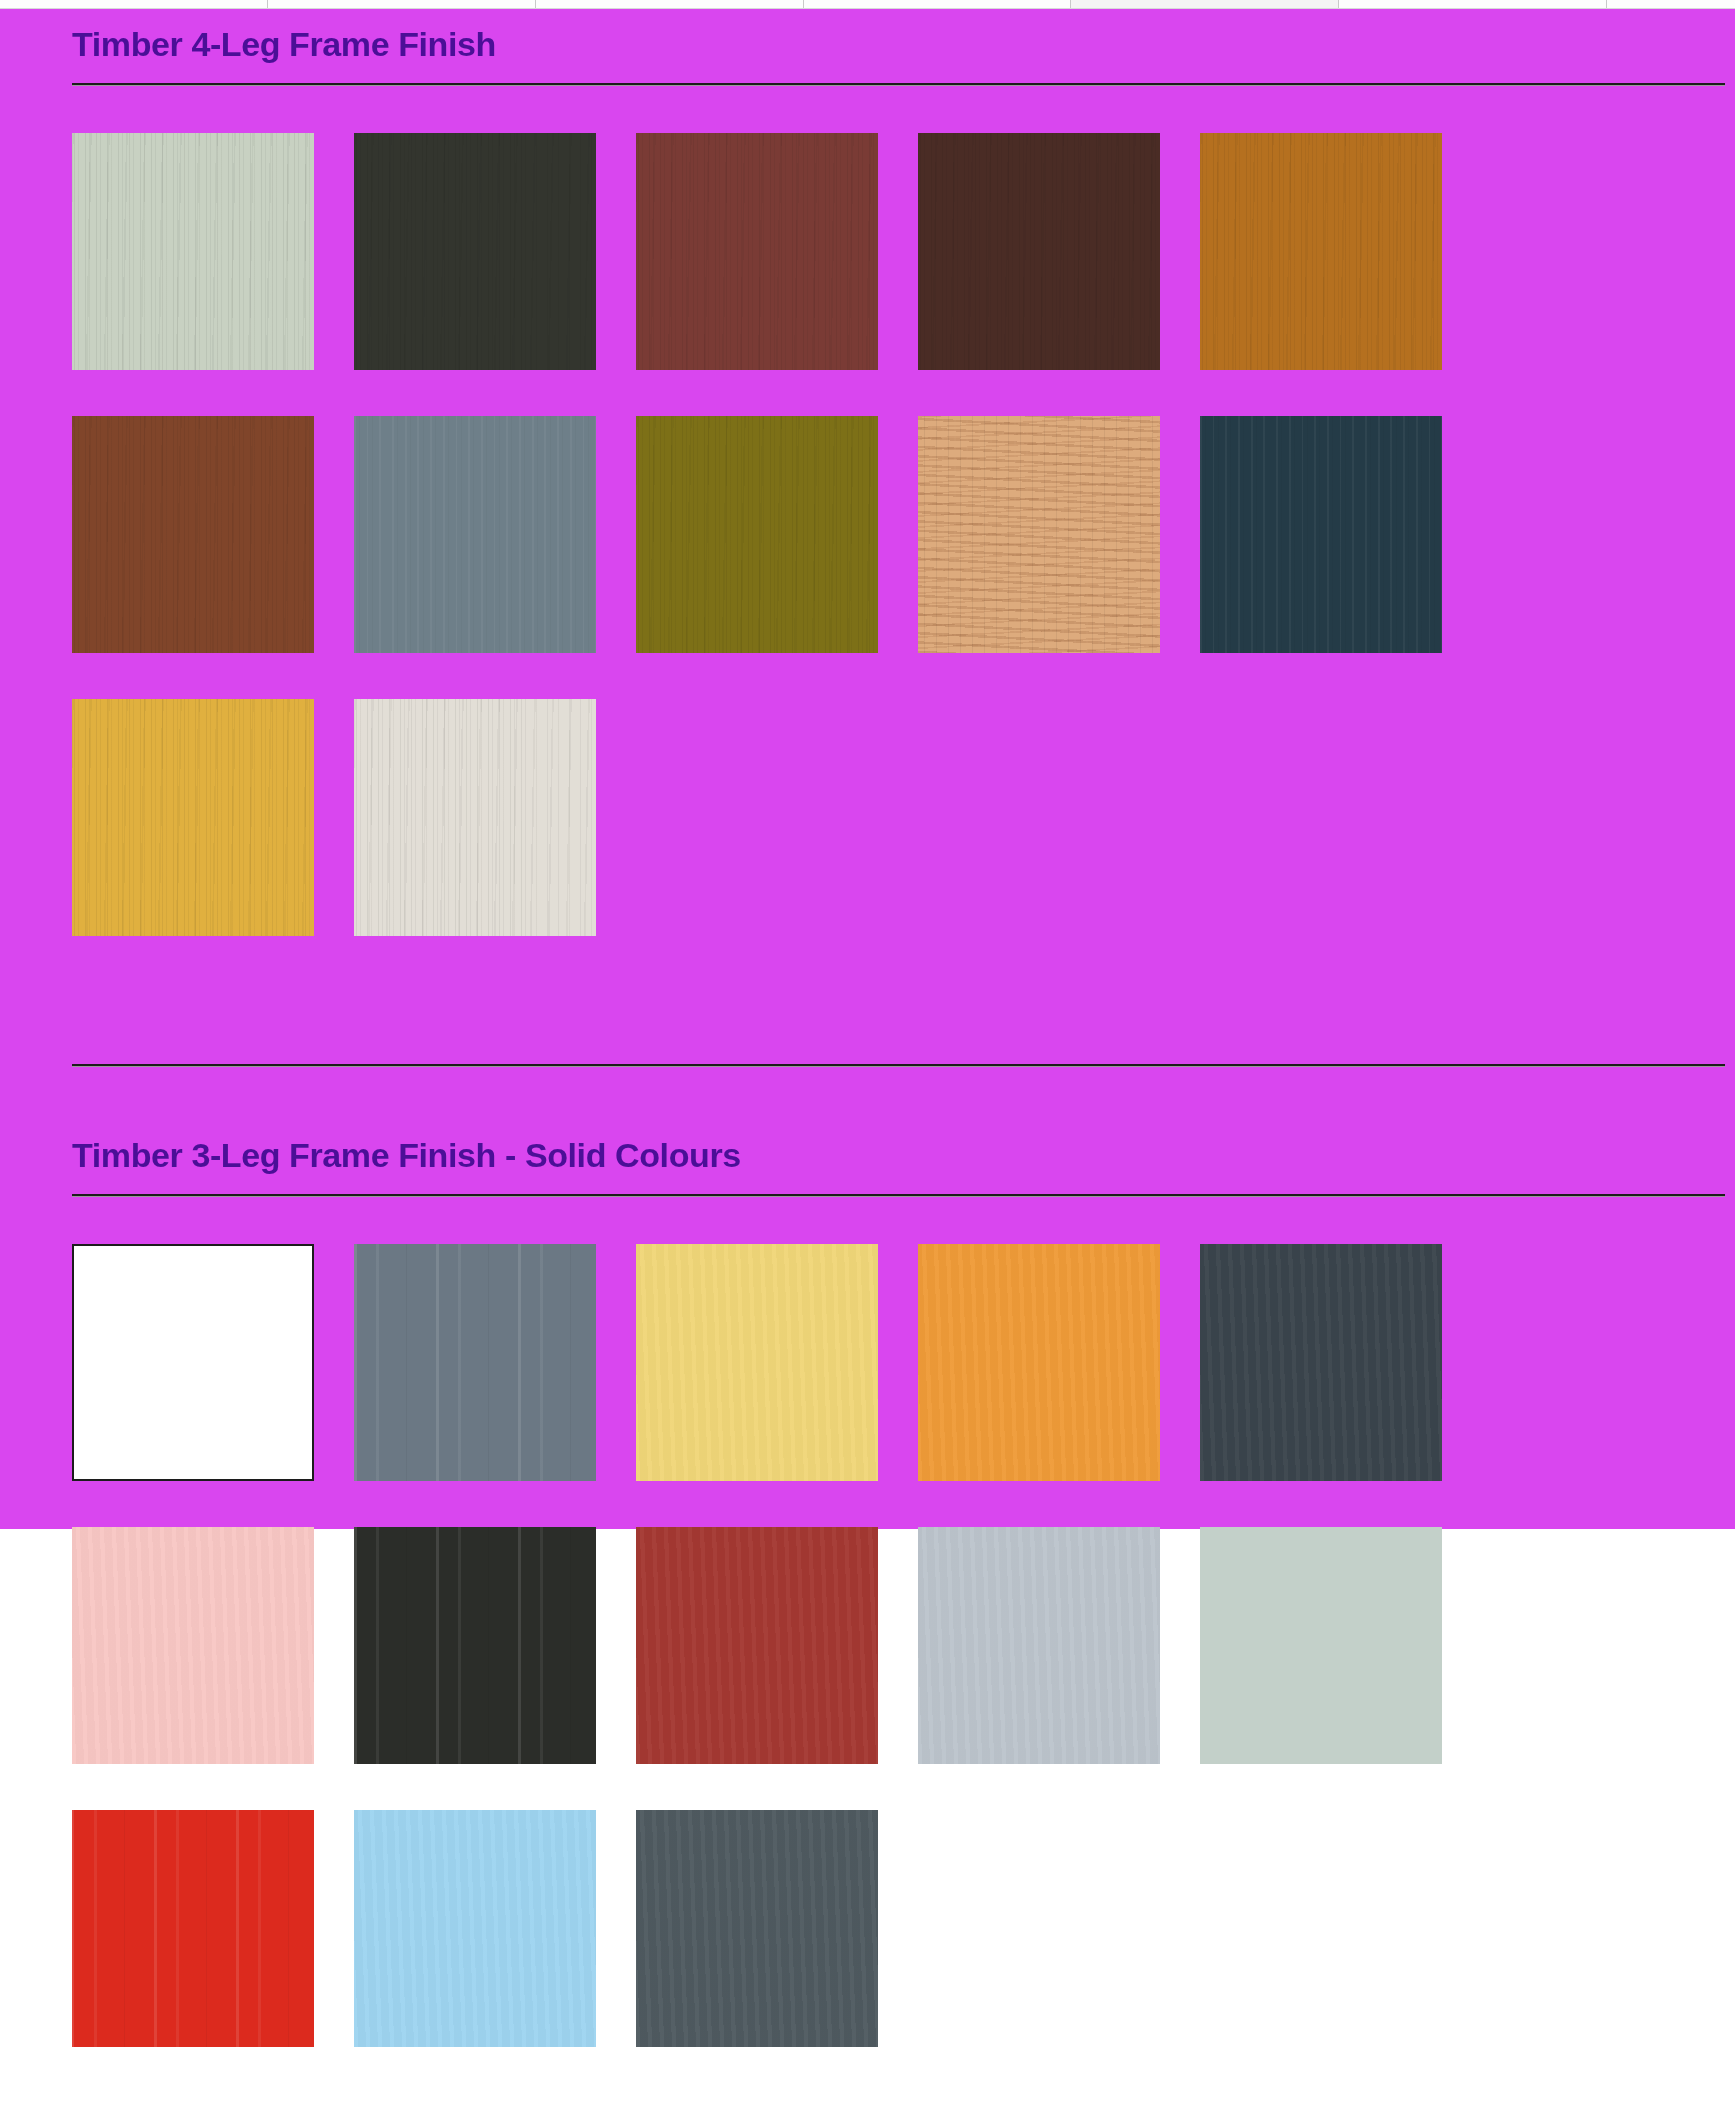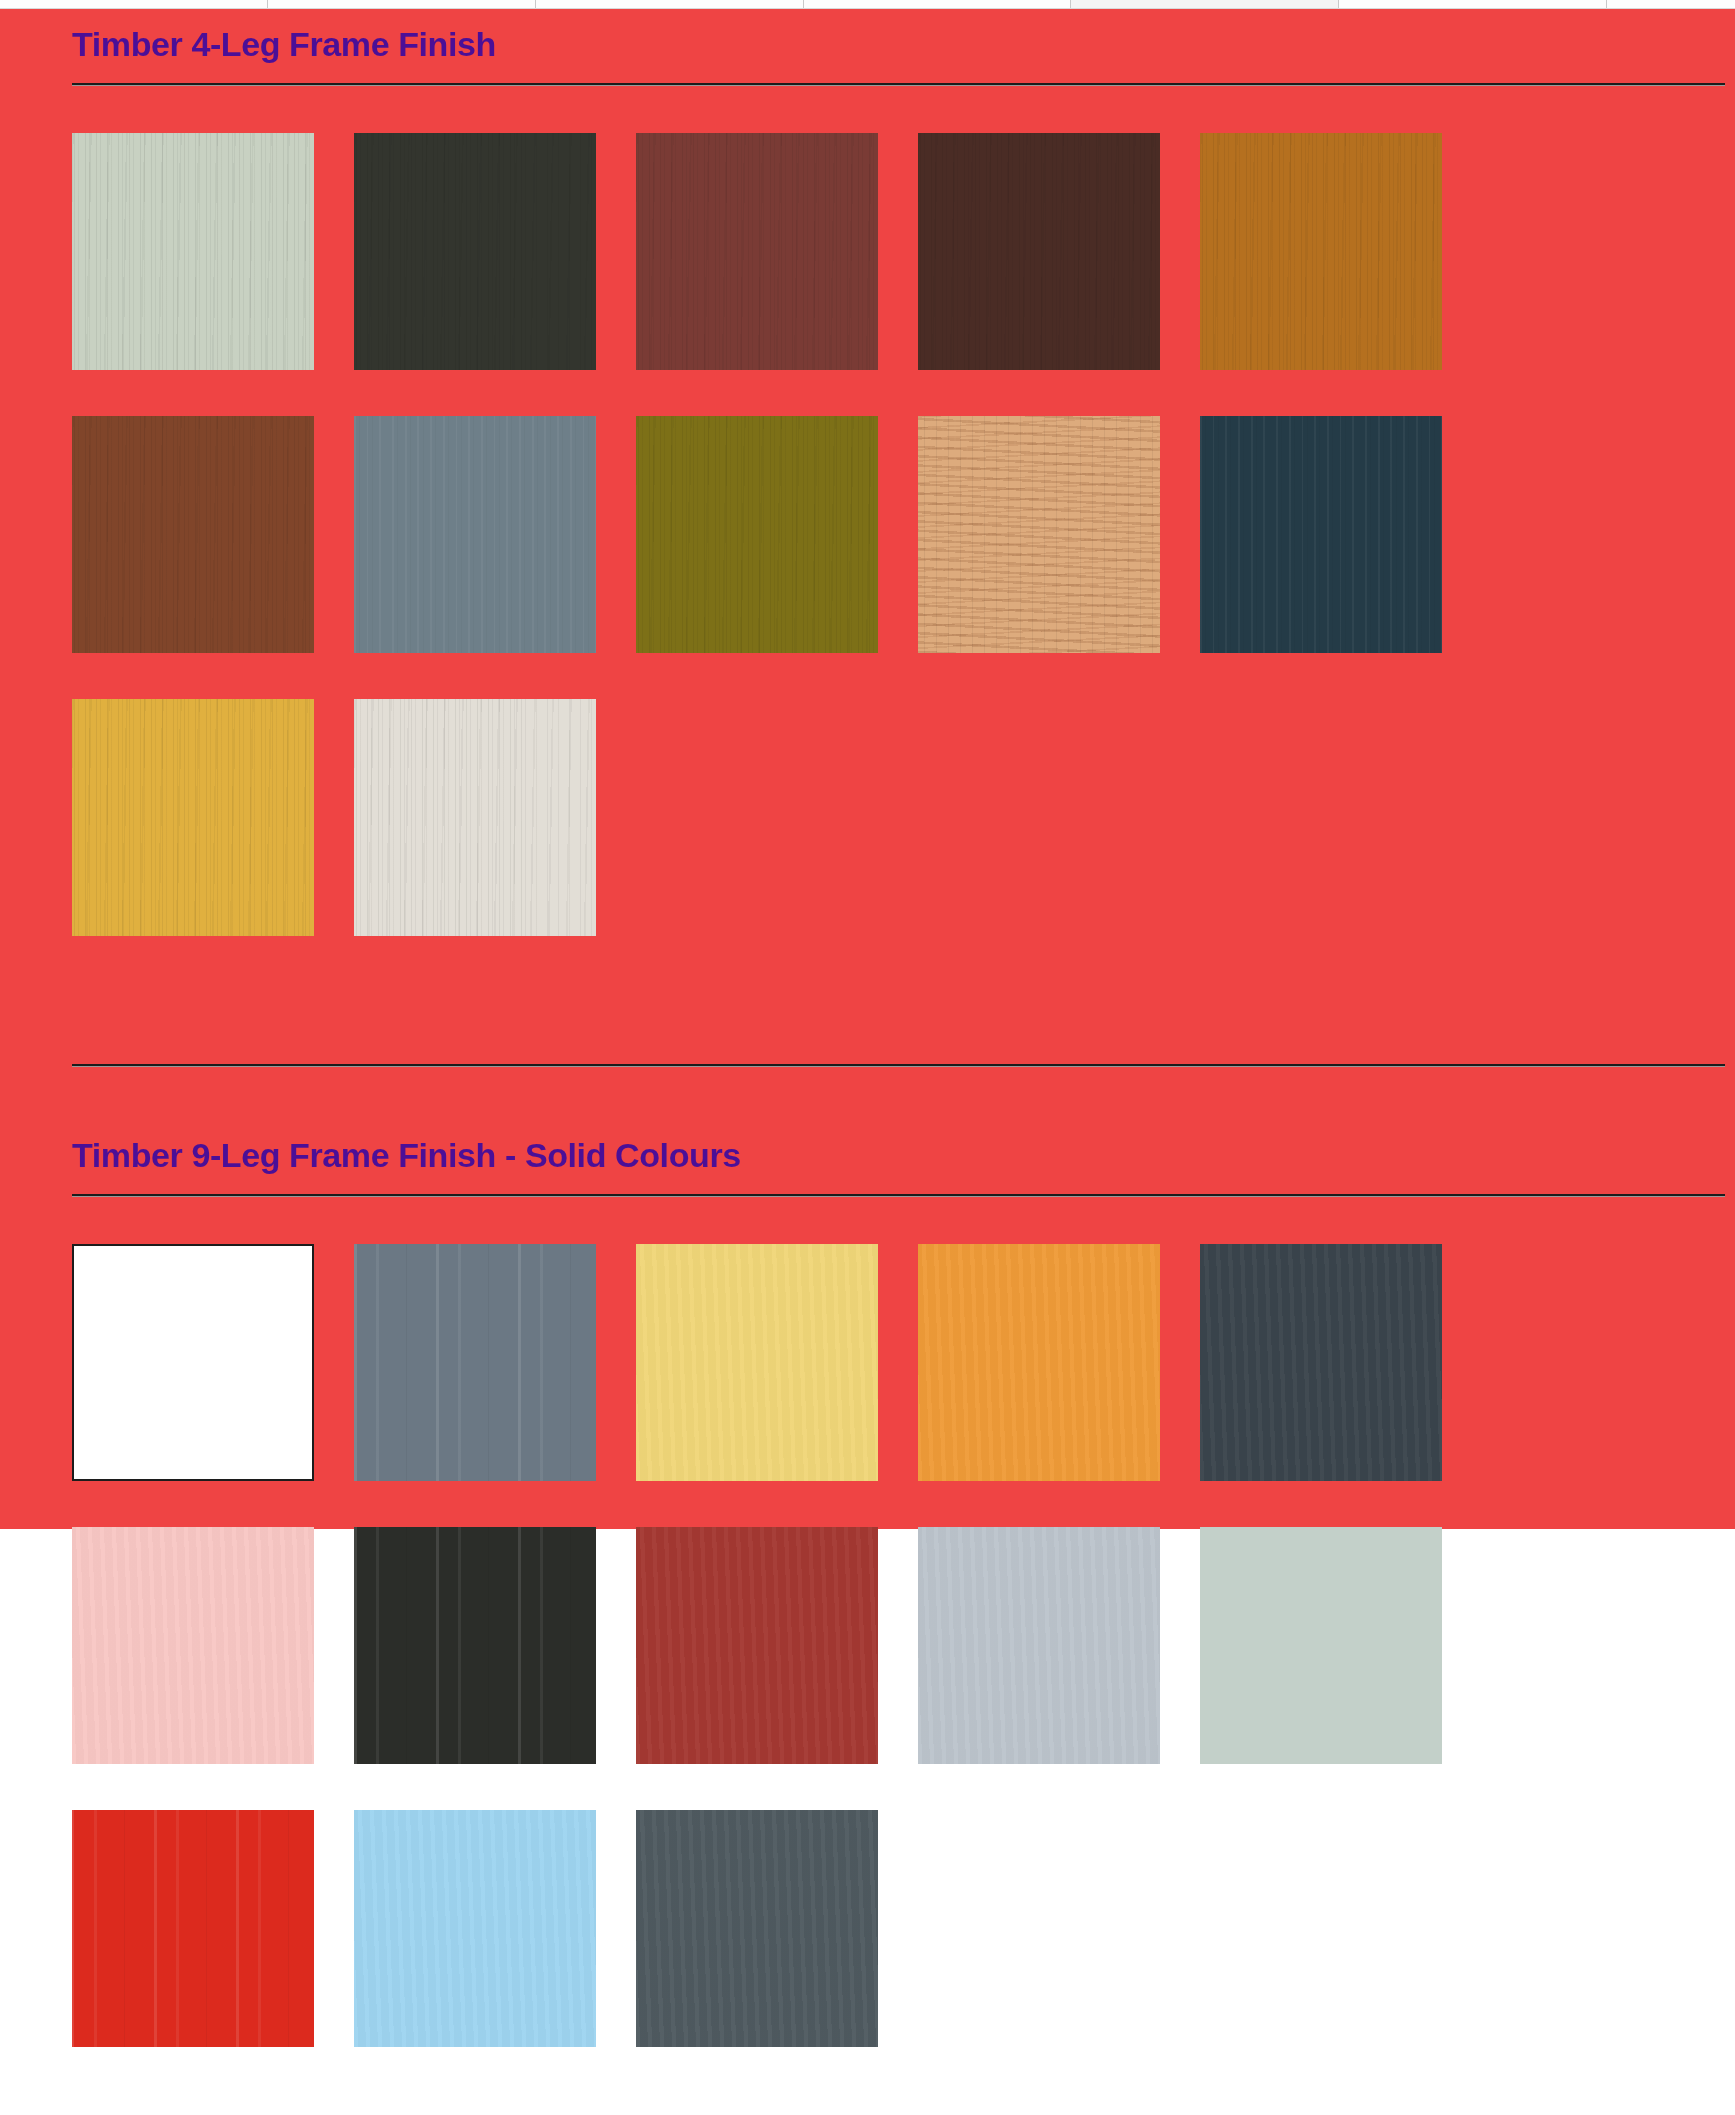--- a/index.html
+++ b/index.html
@@ -6,21 +6,21 @@
   html, body {
     margin: 0; padding: 0;
     background: #ffffff;
     width: 1736px; height: 2115px;
     font-family: "Liberation Sans", sans-serif;
     overflow: hidden;
   }
   #page {
     position: relative;
     width: 1736px; height: 1529px;
-    background: #ef4444;
+    background: #d946ef;
   }
 
   
   .top-strip {
     position: absolute; top: 0; left: 0;
     width: 1736px; height: 9.3px;
     display: flex;
     border-bottom: 0.8px solid #d8d8d8;
   }
   .top-strip .cell {
@@ -189,21 +189,21 @@
           <div class="swatch grain" title="golden-yellow" style="background: rgb(224, 176, 63);"></div>
         </div>
         <div class="cellwrap">
           <div class="swatch grain" title="off-white-wash" style="background: rgb(226, 222, 214);"></div>
         </div>
       </div>
   </div>
 
   <div class="section" id="section-1" style="top:1064px;">
     <div class="rule"></div>
-    <div class="heading" style="margin-top:69px;">Timber 9-Leg Frame Finish - Solid Colours</div>
+    <div class="heading" style="margin-top:69px;">Timber 3-Leg Frame Finish - Solid Colours</div>
     <div class="rule" style="margin-top:18.6px;"></div>
     <div class="grid" style="margin-top:47px;" id="grid-1">
         <div class="cellwrap">
           <div class="swatch outlined" title="white" style="background: rgb(255, 255, 255);"></div>
         </div>
         <div class="cellwrap">
           <div class="swatch brush" title="blue-grey" style="background: rgb(107, 120, 132);"></div>
         </div>
         <div class="cellwrap">
           <div class="swatch flat" title="pale-butter-yellow" style="background: rgb(240, 214, 120);"></div>

